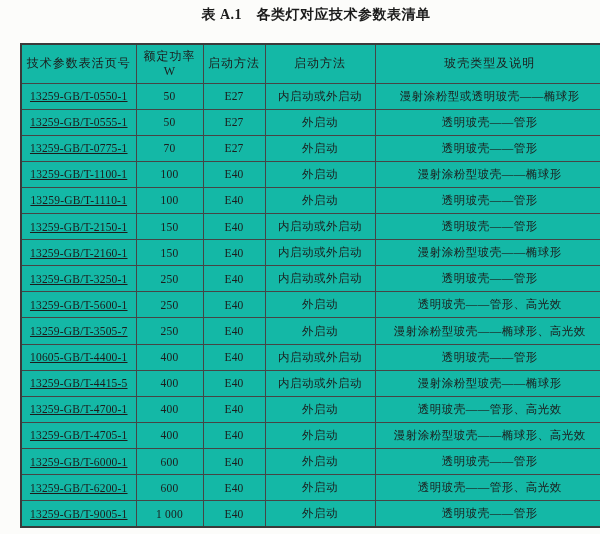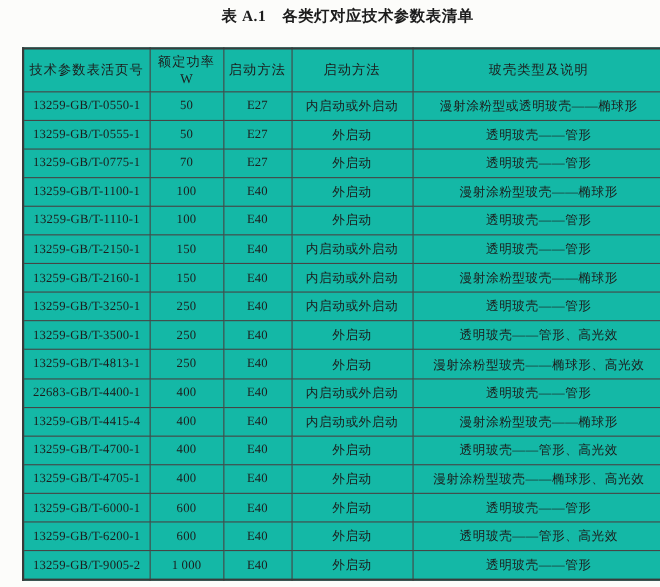--- a/index.html
+++ b/index.html
@@ -69,20 +69,21 @@
     display: block;
     line-height: 1.25;
   }
   td {
     font-size: 11.5px;
     letter-spacing: 0.5px;
   }
   td.c0 {
     font-size: 11.5px;
     letter-spacing: 0.2px;
+    text-decoration: underline;
   }
   td.c1, td.c2 { letter-spacing: 0.2px; margin-top: 46px; }
 </style>
 </head>
 <body>
 
 <div class="page">
 
   <div class="doc-title">表 A.1　各类灯对应技术参数表清单</div>
 
@@ -165,42 +166,42 @@
           <td class="c4">漫射涂粉型玻壳——椭球形</td>
         </tr>
         <tr>
           <td class="c0">13259-GB/T-3250-1</td>
           <td class="c1">250</td>
           <td class="c2">E40</td>
           <td class="c3">内启动或外启动</td>
           <td class="c4">透明玻壳——管形</td>
         </tr>
         <tr>
-          <td class="c0">13259-GB/T-3500-1</td>
+          <td class="c0">13259-GB/T-5600-1</td>
           <td class="c1">250</td>
           <td class="c2">E40</td>
           <td class="c3">外启动</td>
           <td class="c4">透明玻壳——管形、高光效</td>
         </tr>
         <tr>
-          <td class="c0">13259-GB/T-4813-1</td>
+          <td class="c0">13259-GB/T-3505-7</td>
           <td class="c1">250</td>
           <td class="c2">E40</td>
           <td class="c3">外启动</td>
           <td class="c4">漫射涂粉型玻壳——椭球形、高光效</td>
         </tr>
         <tr>
-          <td class="c0">22683-GB/T-4400-1</td>
-          <td class="c1">400</td>
-          <td class="c2">E40</td>
-          <td class="c3">内启动或外启动</td>
-          <td class="c4">透明玻壳——管形</td>
-        </tr>
-        <tr>
-          <td class="c0">13259-GB/T-4415-4</td>
+          <td class="c0">10605-GB/T-4400-1</td>
+          <td class="c1">400</td>
+          <td class="c2">E40</td>
+          <td class="c3">内启动或外启动</td>
+          <td class="c4">透明玻壳——管形</td>
+        </tr>
+        <tr>
+          <td class="c0">13259-GB/T-4415-5</td>
           <td class="c1">400</td>
           <td class="c2">E40</td>
           <td class="c3">内启动或外启动</td>
           <td class="c4">漫射涂粉型玻壳——椭球形</td>
         </tr>
         <tr>
           <td class="c0">13259-GB/T-4700-1</td>
           <td class="c1">400</td>
           <td class="c2">E40</td>
           <td class="c3">外启动</td>
@@ -221,21 +222,21 @@
           <td class="c4">透明玻壳——管形</td>
         </tr>
         <tr>
           <td class="c0">13259-GB/T-6200-1</td>
           <td class="c1">600</td>
           <td class="c2">E40</td>
           <td class="c3">外启动</td>
           <td class="c4">透明玻壳——管形、高光效</td>
         </tr>
         <tr>
-          <td class="c0">13259-GB/T-9005-2</td>
+          <td class="c0">13259-GB/T-9005-1</td>
           <td class="c1">1 000</td>
           <td class="c2">E40</td>
           <td class="c3">外启动</td>
           <td class="c4">透明玻壳——管形</td>
         </tr>
       </tbody>
   </table>
 
 </div>
 

